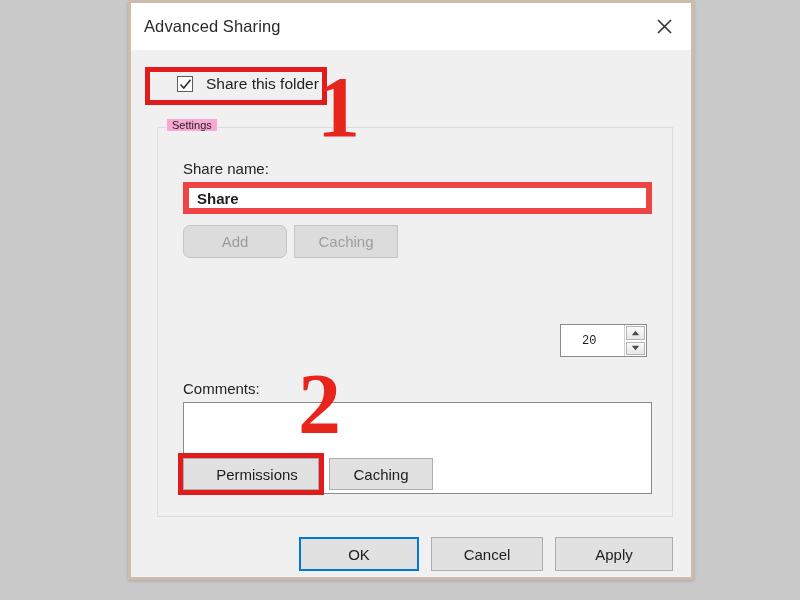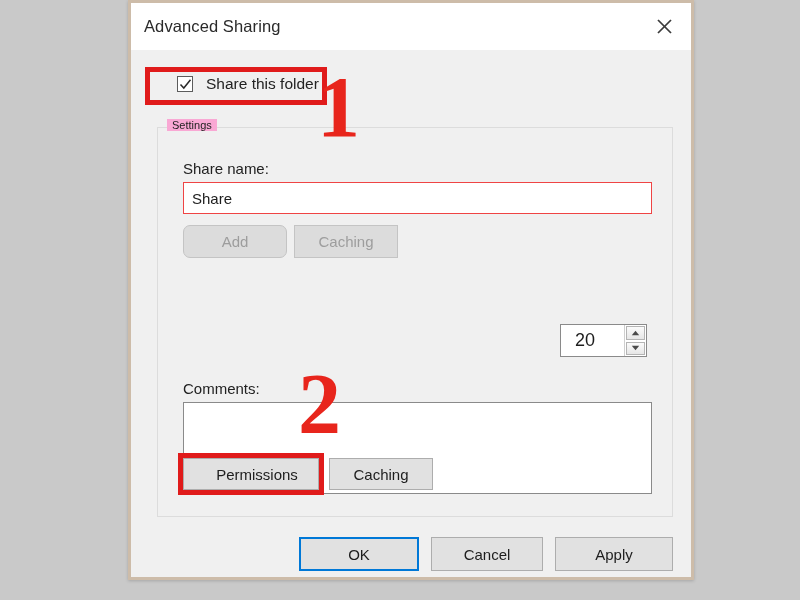--- a/index.html
+++ b/index.html
@@ -145,28 +145,29 @@
   #limit-label      { left: 52px; top: 278px; }
   #comments-label   { left: 52px; top: 330px; }
 
   
   #share-name-input {
     position: absolute;
     left: 52px;
     top: 132px;
     width: 469px;
     height: 32px;
-    border: 1px solid #ef4444;
+    border: 6px solid #ef4444;
     background: #ffffff;
     box-sizing: border-box;
     font-family: "Liberation Sans", sans-serif;
     font-size: 15px;
     color: #1d1d1d;
     padding: 0 8px;
     outline: none;
+    font-weight: bold;
   }
 
   
   .btn {
     border: 1px solid #adadad;
     background: #e1e1e1;
     box-sizing: border-box;
     font-family: "Liberation Sans", sans-serif;
     font-size: 15px;
     color: #1d1d1d;
@@ -195,25 +196,26 @@
     top: 274px;
     width: 87px;
     height: 33px;
     border: 1px solid #8a8a8a;
     background: #ffffff;
     box-sizing: border-box;
     display: flex;
   }
   #users-value {
     flex: 1 1 auto;
-    font-size: 18px;
+    font-size: 12px;
     color: #1d1d1d;
     display: flex;
     align-items: center;
-    padding-left: 14px;
+    padding-left: 21px;
+    font-family: Liberation Mono, monospace;
   }
   #users-spin-buttons {
     width: 21px;
     display: flex;
     flex-direction: column;
     border-left: 1px solid #cfcfcf;
   }
   .spin-btn {
     flex: 1 1 50%;
     background: linear-gradient(#fbfbfb, #e6e6e6);

